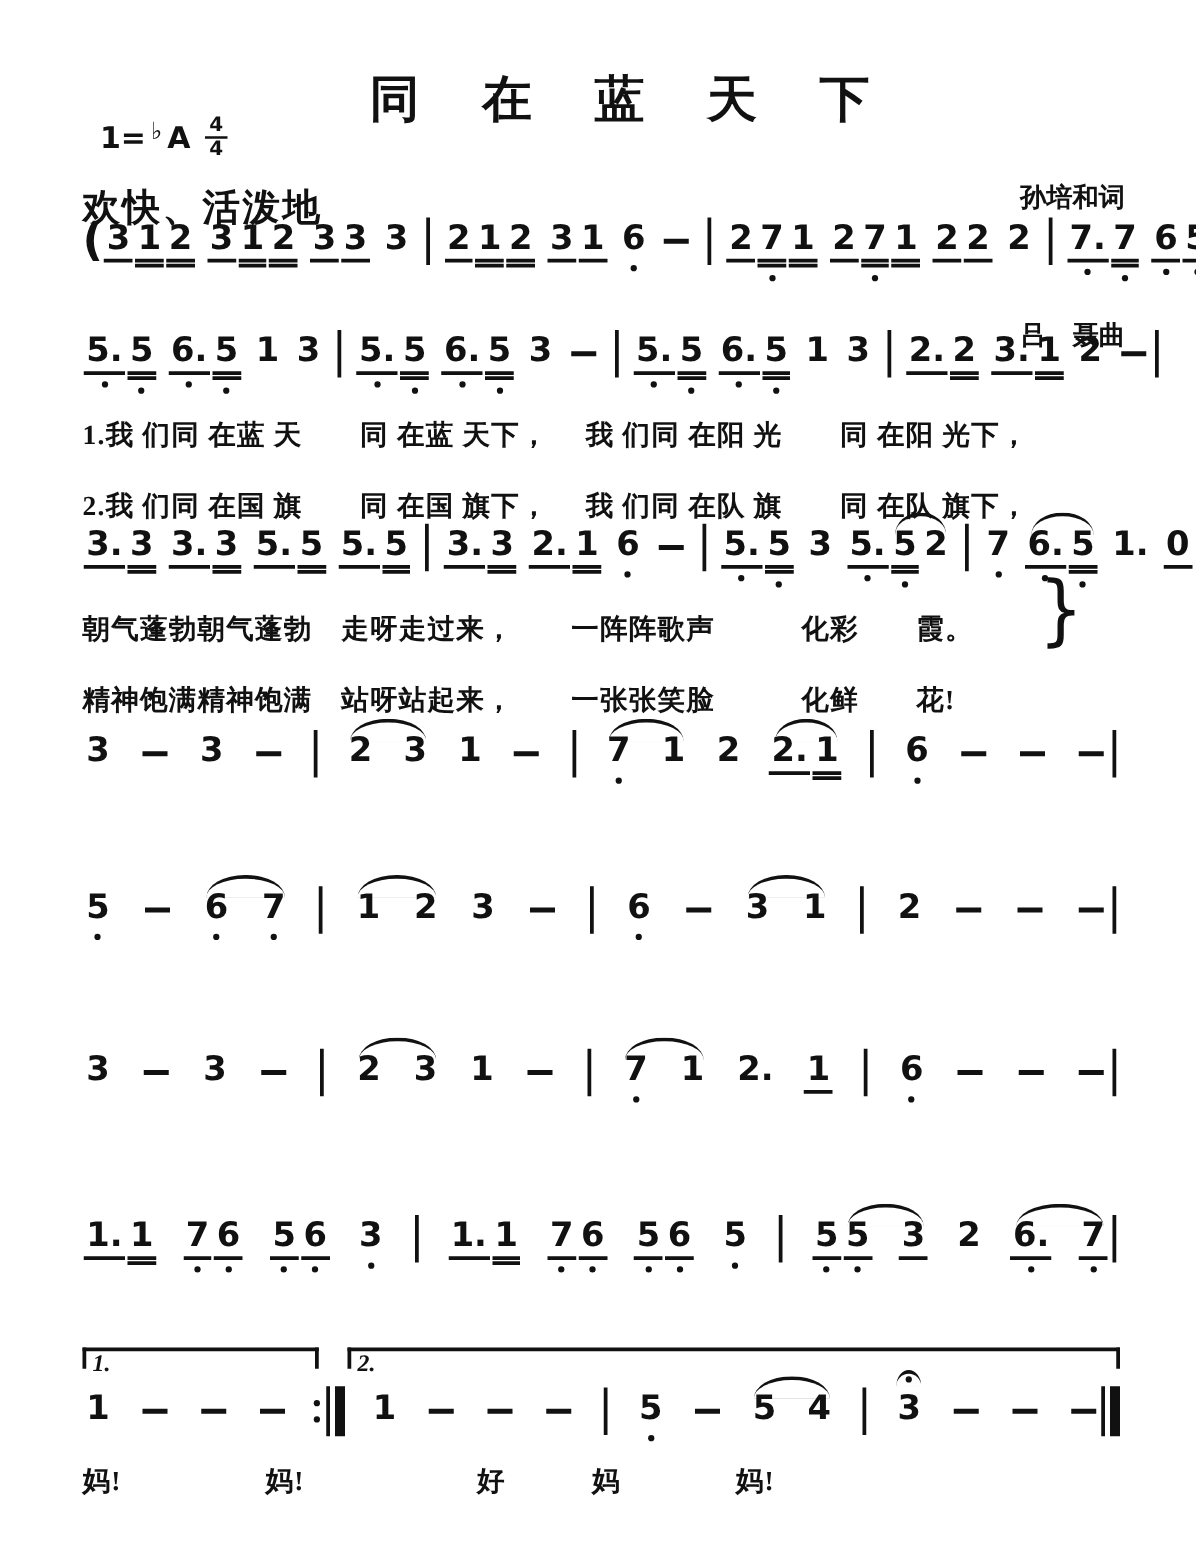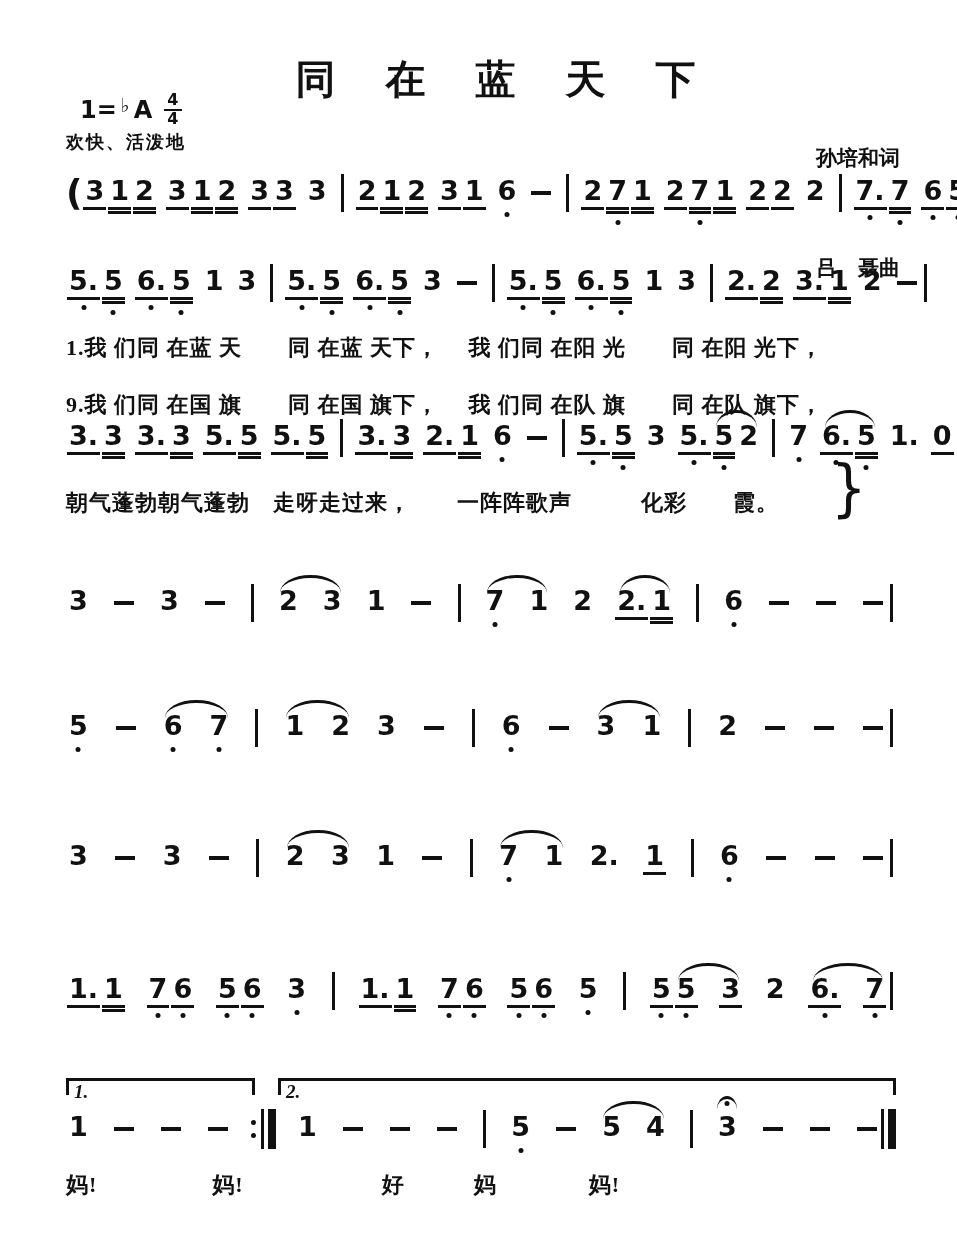--- a/index.html
+++ b/index.html
@@ -8,21 +8,21 @@
   
   .title{position:absolute;top:52px;left:0;right:0;text-align:center;
          font-size:40px;font-weight:700;letter-spacing:10px;white-space:pre;margin-left:44px;}
   .credits{position:absolute;top:66px;right:57px;text-align:center;font-size:21px;font-weight:700;line-height:1.75;white-space:pre;}
   .keysig{position:absolute;top:92px;left:80px;font-size:24px;font-weight:700;
           font-family:"DejaVu Sans",sans-serif;display:flex;align-items:center;gap:4px;}
   .keysig .flat{font-size:19px;vertical-align:6px;position:relative;top:-5px;}
   .meter{display:inline-flex;flex-direction:column;align-items:center;font-size:16px;line-height:1.05;margin-left:8px;}
   .meter b{padding:0 3px;}
   .meter b:first-child{border-bottom:2px solid #111;}
-  .tempo{position:absolute;top:130px;left:66px;font-size:18px;font-weight:700;letter-spacing:2px;}
+  .tempo{position:absolute;top:146px;left:66px;font-size:30px;font-weight:700;letter-spacing:2px;}
   
   .sys{position:absolute;left:66px;width:830px;}
   .notes{position:relative;display:flex;align-items:center;height:50px;width:100%;}
   .gap{flex:1 1 12px;min-width:8px;}
   .note{position:relative;display:inline-block;margin:0 1px;}
   .num{display:inline-block;font-family:"DejaVu Sans",sans-serif;font-weight:700;font-size:27px;line-height:1;
        padding:0 2px 3px 2px;border-bottom:3px solid transparent;}
   .u1 .num,.u2 .num{border-bottom-color:#111;}
   .u2 .num{position:relative;}
   .u2 .num::after{content:"";position:absolute;left:0;right:0;bottom:-7px;height:3px;background:#111;}
@@ -178,21 +178,21 @@
         <span class="gap"></span>
         <span class="note u1"><span class="num">3.</span></span>
         <span class="note u2"><span class="num">1</span></span>
         <span class="gap"></span>
         <span class="note"><span class="num">2</span></span>
         <span class="gap"></span>
         <span class="dash"></span>
         <span class="bar"></span>
       </div>
     <div class="lyr">1.我 们同 在蓝 天　　同 在蓝 天下，　 我 们同 在阳 光　　同 在阳 光下，</div>
-    <div class="lyr">9.我 们同 在国 旗　　同 在国 旗下，　 我 们同 在队 旗　　同 在队 旗下，</div>
+    <div class="lyr">2.我 们同 在国 旗　　同 在国 旗下，　 我 们同 在队 旗　　同 在队 旗下，</div>
   </div>
 
   <div class="sys" style="top:413px">
     <div class="notes">
         <span class="note u1"><span class="num">3.</span></span>
         <span class="note u2"><span class="num">3</span></span>
         <span class="gap"></span>
         <span class="note u1"><span class="num">3.</span></span>
         <span class="note u2"><span class="num">3</span></span>
         <span class="gap"></span>
@@ -232,20 +232,21 @@
         <span class="note u1"><span class="num">6.</span><i class="od odu1"></i></span>
         <span class="note u2"><span class="num">5</span><i class="od odu2"></i></span>
         <span class="gap"></span>
         <span class="note"><span class="num">1.</span></span>
         <span class="gap"></span>
         <span class="note u1"><span class="num">0</span></span>
         <i class="slur" style="left: 650.45px; width: 40.1px;"></i>
         <i class="slur" style="left: 758.95px; width: 49.6px;"></i>
       </div>
     <div class="lyr">朝气蓬勃朝气蓬勃　走呀走过来，　　一阵阵歌声　　　化彩　　霞。</div>
+    <div class="lyr">精神饱满精神饱满　站呀站起来，　　一张张笑脸　　　化鲜　　花!</div>
     <div class="brace">}</div>
   </div>
 
   <div class="sys" style="top:578px">
     <div class="notes">
         <span class="note"><span class="num">3</span></span>
         <span class="gap"></span>
         <span class="dash"></span>
         <span class="gap"></span>
         <span class="note"><span class="num">3</span></span>

